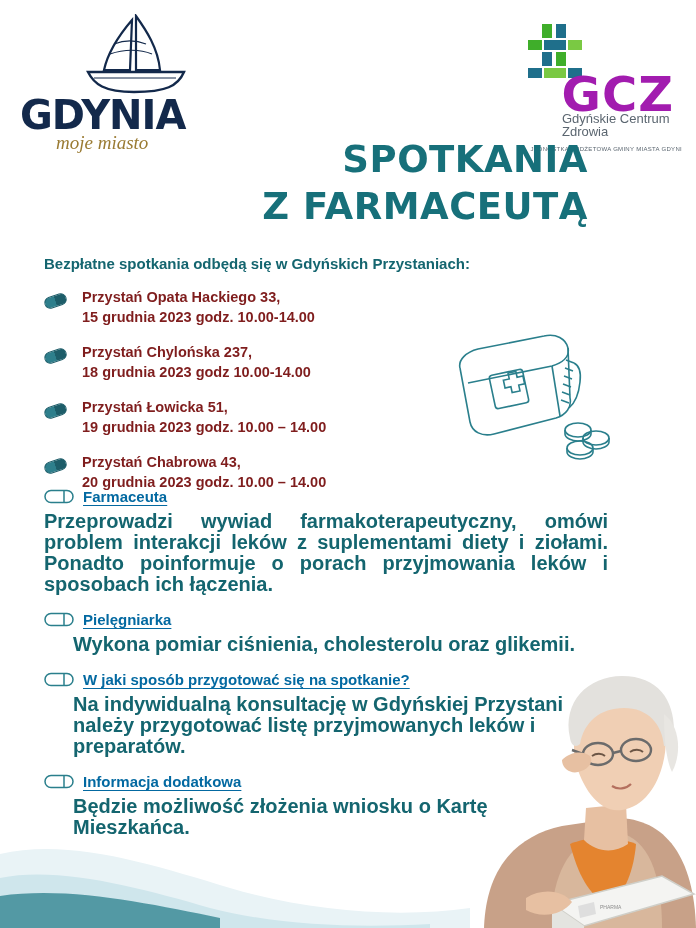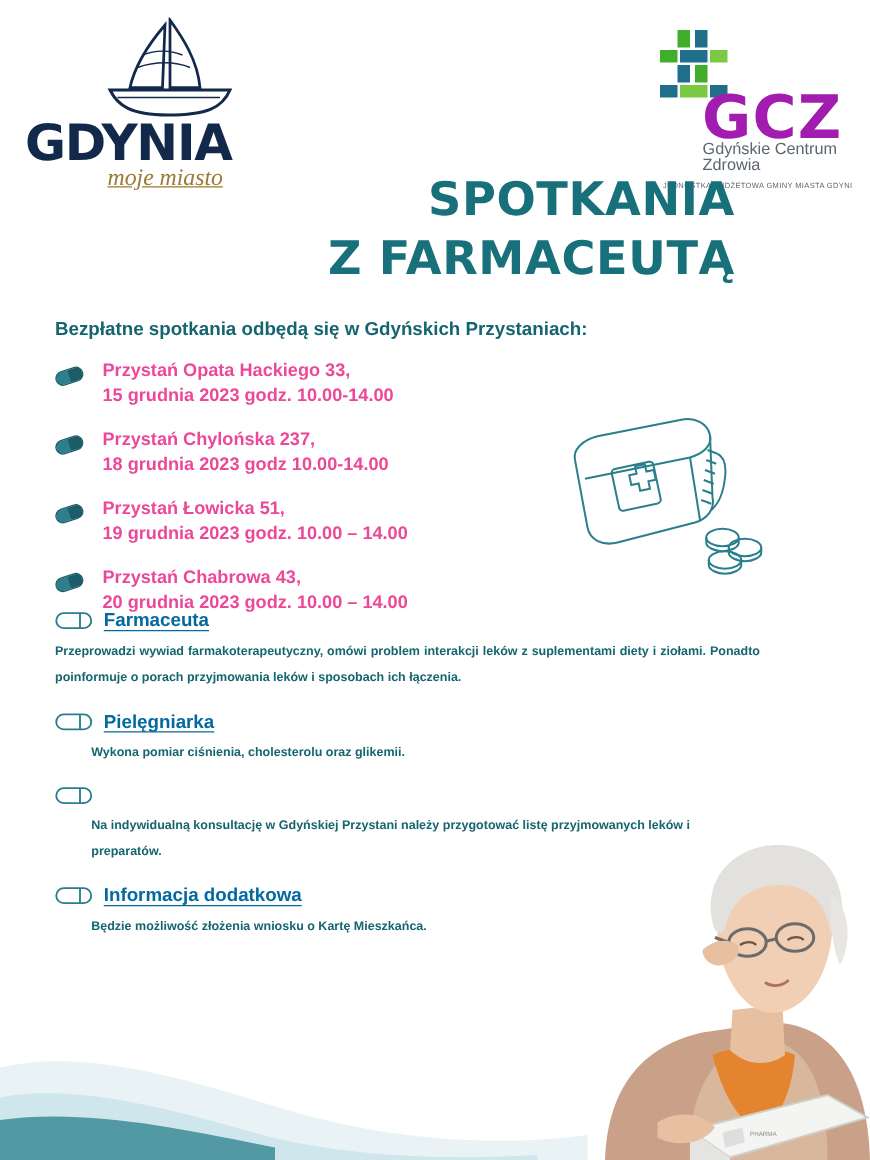--- a/index.html
+++ b/index.html
@@ -34,27 +34,26 @@
     left: 6px;
     top: 78px;
     font-family: "DejaVu Sans", sans-serif;
     font-weight: bold;
     font-size: 40px;
     letter-spacing: -1px;
     color: #13294b;
   }
   .logo-gdynia .slogan {
     position: absolute;
-    left: 72px;
+    left: 42px;
     top: 118px;
     font-family: "Liberation Serif", serif;
     font-style: italic;
     font-size: 19px;
     color: #9a7b33;
-    text-decoration: underline;
   }
 
   .logo-gcz {
     position: absolute;
     right: 14px;
     top: 20px;
     width: 180px;
     height: 140px;
     text-align: center;
   }
@@ -126,21 +125,21 @@
     top: 287px;
     width: 400px;
   }
   .loc-item {
     position: relative;
     padding-left: 38px;
     margin-bottom: 15px;
     font-size: 14.5px;
     font-weight: bold;
     line-height: 20px;
-    color: #ec4899;
+    color: #7f1d1d;
   }
   .pill-bullet {
     position: absolute;
     left: 0;
     top: 8px;
     width: 23px;
     height: 12px;
     border-radius: 6px;
     background: linear-gradient(90deg, #2e7f8c 0%, #2e7f8c 49%, #1d5d69 50%, #1d5d69 100%);
     transform: rotate(-18deg);
@@ -168,21 +167,21 @@
     flex: 0 0 auto;
   }
   .sec-title {
     font-size: 15px;
     font-weight: bold;
     color: #0369a1;
     text-decoration: underline;
     text-underline-offset: 3px;
   }
   .sec-body {
-    font-size: 10px;
+    font-size: 20px;
     font-weight: bold;
     line-height: 21px;
     color: #14656f;
     text-align: justify;
   }
   .sec-body.nojust { text-align: left; margin-left: 29px; }
 
   
   .jar {
     position: absolute;
@@ -332,20 +331,21 @@
   </div>
 
   <div class="section">
     <div class="sec-head">
       <span class="cap-icon">
         <svg width="30" height="15" viewBox="0 0 30 15">
           <rect x="1" y="1.5" width="28" height="12" rx="6" fill="none" stroke="#2a7f8c" stroke-width="1.5"></rect>
           <path d="M20 1.5 L20 13.5" stroke="#2a7f8c" stroke-width="1.5"></path>
         </svg>
       </span>
+      <span class="sec-title">W jaki sposób przygotować się na spotkanie?</span>
     </div>
     <div class="sec-body nojust">Na indywidualną konsultację w Gdyńskiej Przystani należy przygotować listę przyjmowanych leków i preparatów.</div>
   </div>
 
   <div class="section">
     <div class="sec-head">
       <span class="cap-icon">
         <svg width="30" height="15" viewBox="0 0 30 15">
           <rect x="1" y="1.5" width="28" height="12" rx="6" fill="none" stroke="#2a7f8c" stroke-width="1.5"></rect>
           <path d="M20 1.5 L20 13.5" stroke="#2a7f8c" stroke-width="1.5"></path>

